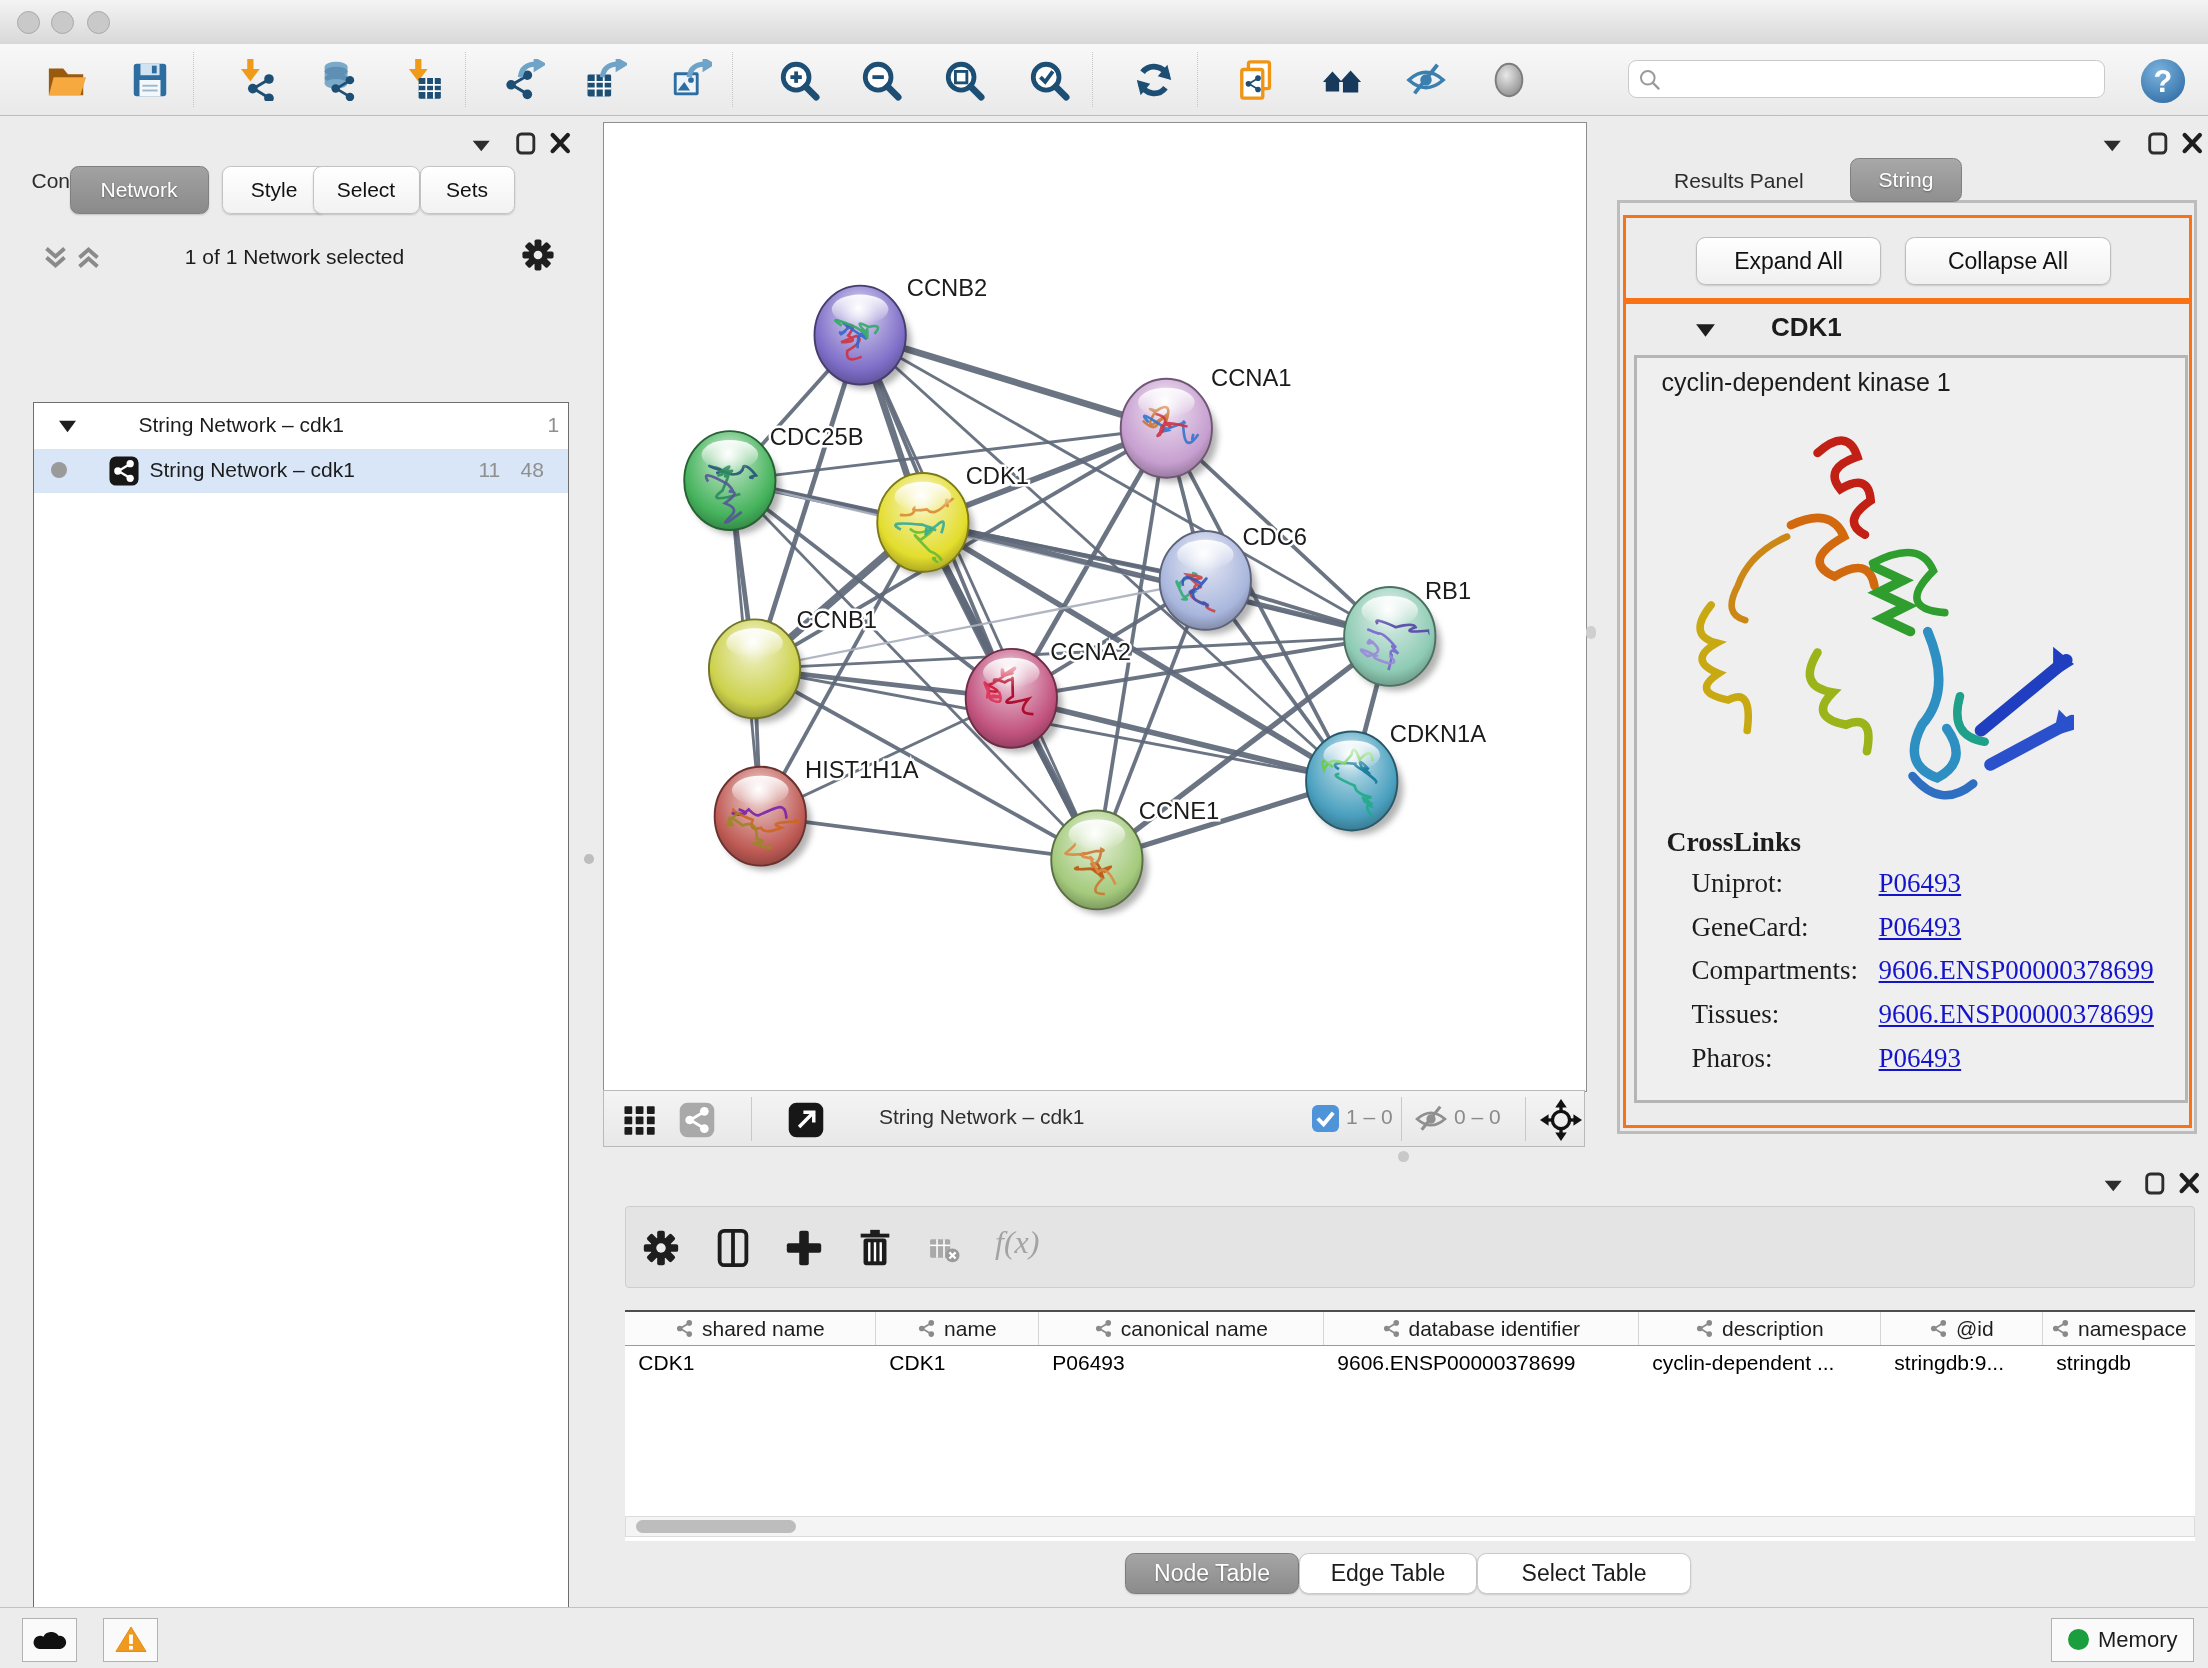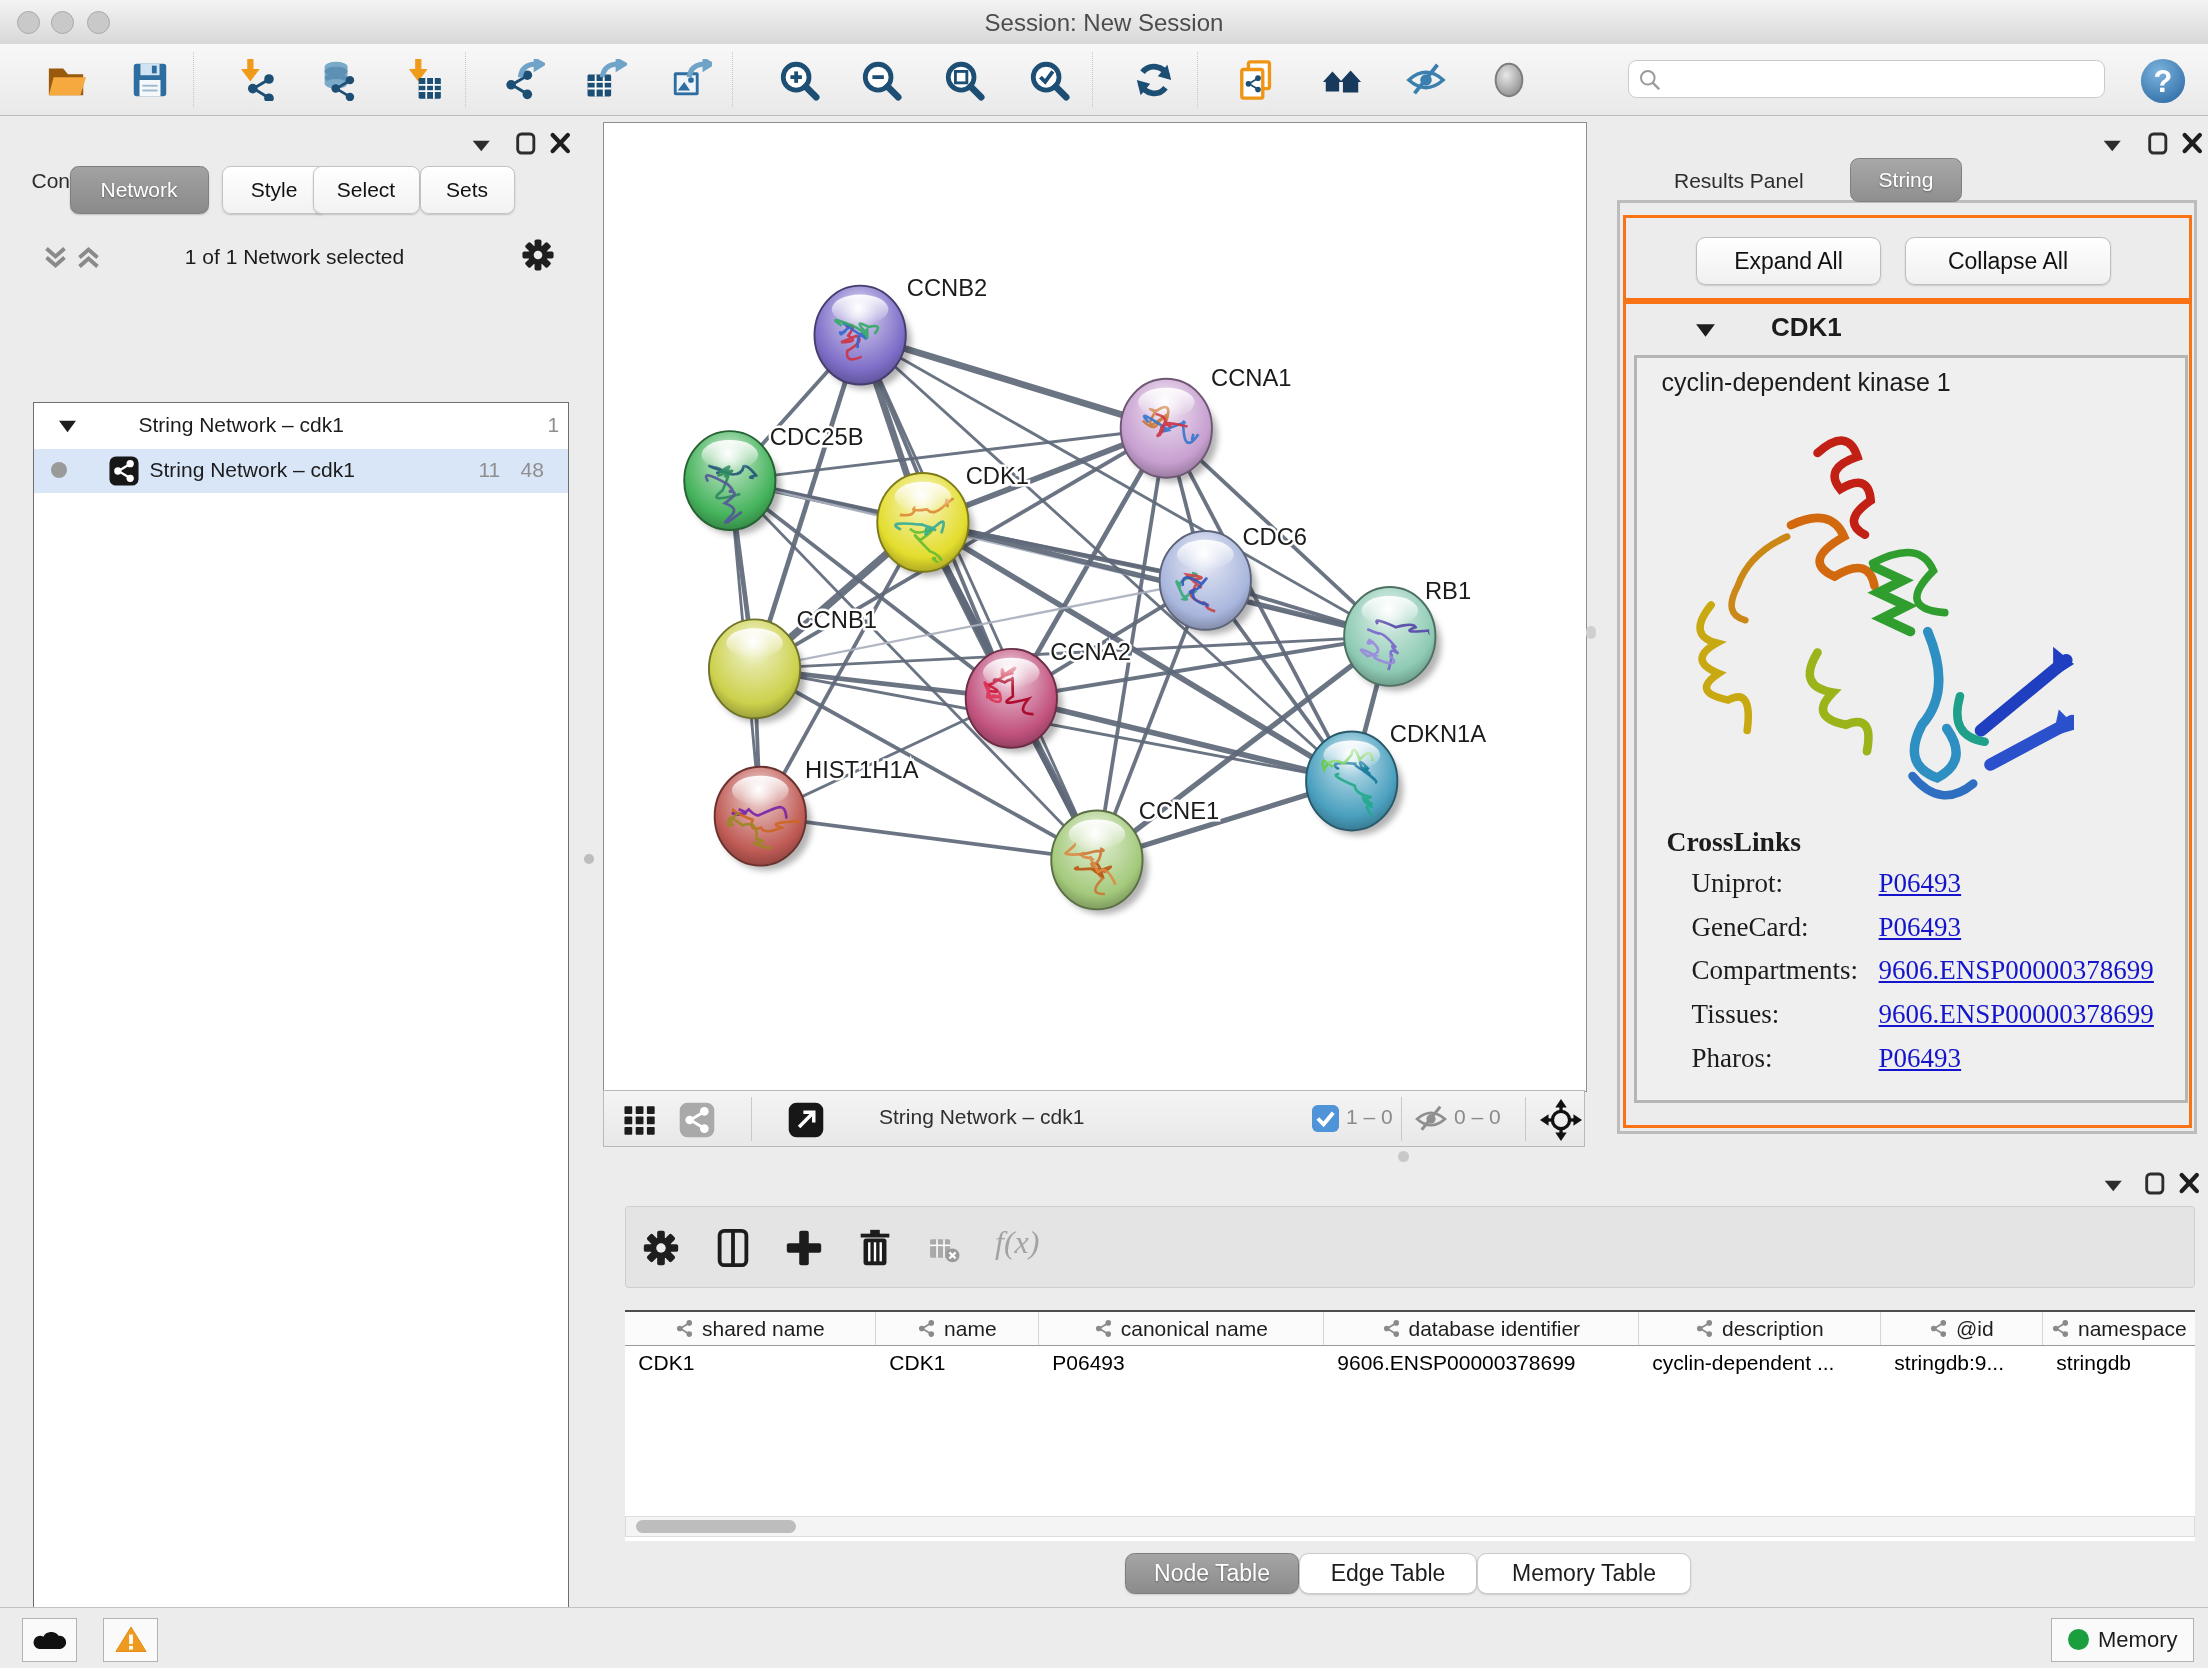--- a/index.html
+++ b/index.html
@@ -133,21 +133,20 @@
         <polyline points="4,4 12,11 20,4" fill="none" stroke="currentColor" stroke-width="3.5"></polyline>
         <polyline points="4,12 12,19 20,12" fill="none" stroke="currentColor" stroke-width="3.5"></polyline>
       </symbol>
     </defs>
   </svg>
 
   <div class="titlebar">
     <div class="tl" style="left:17px"></div>
     <div class="tl" style="left:51px"></div>
     <div class="tl" style="left:87px"></div>
-    <div class="titletext">Session: New Session</div>
   </div>
 
   <div class="toolbar">
     <div class="tbi" style="left:46px">
       <svg viewBox="0 0 44 44">
           <path d="M3,10 h15 l5,6 h16 v22 h-36 z" fill="#9a5a0e"></path>
       <path d="M8,19 h34 l-6,19 h-33 z" fill="#f5a93f"></path>
         </svg>
     </div>
     <div class="tbi" style="left:129px">
@@ -878,21 +877,21 @@
         <div class="dcell" style="width: 162px;">stringdb:9...</div>
         <div class="dcell" style="width: 153px;">stringdb</div>
       </div>
   </div>
   <div class="hscroll">
     <div class="hthumb"></div>
   </div>
 
   <div class="btab sel" style="left:1125px;width:174px">Node Table</div>
   <div class="btab" style="left:1299px;width:178px">Edge Table</div>
-  <div class="btab" style="left:1477px;width:214px">Memory Table</div>
+  <div class="btab" style="left:1477px;width:214px">Select Table</div>
 
   <div class="statusbar">
     <div class="sbtn" style="left:22px;width:55px">
       <svg width="36" height="27" viewBox="0 0 38 28">
         <path d="M10,24 a7,7 0 1 1 2,-13 a9,8 0 0 1 16,-1 a6,6 0 1 1 2,14 z" fill="#111"></path>
         </svg>
     </div>
     <div class="sbtn" style="left:103px;width:55px">
       <svg width="32" height="28.5" viewBox="0 0 34 30">
         <path d="M17,2 L33,28 L1,28 Z" fill="#ef9a1f" stroke="#e08a10" stroke-width="1"></path>

